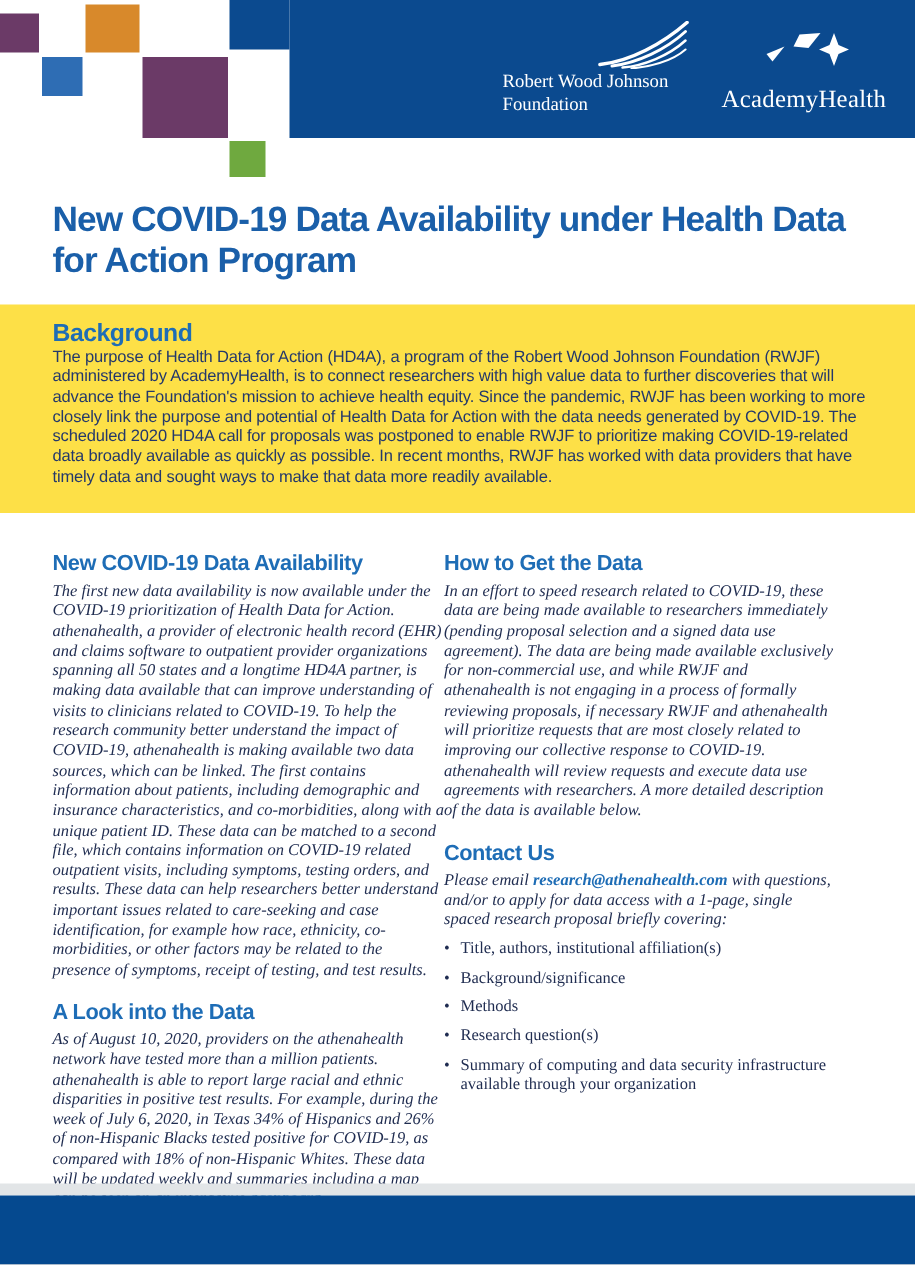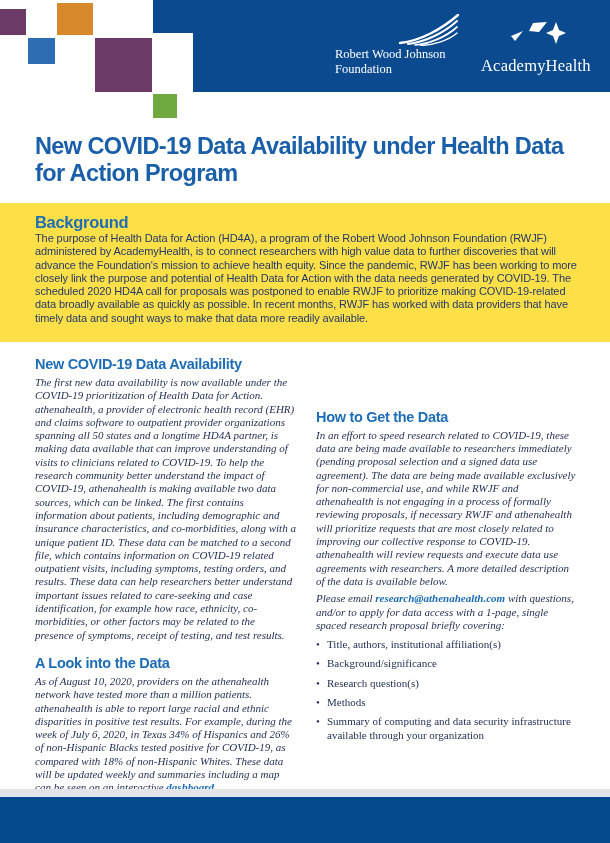--- a/index.html
+++ b/index.html
@@ -42,21 +42,21 @@
   .bg-band h2{
     position:absolute;left:35px;top:10px;margin:0;
     font-size:16.5px;color:#1e6db6;letter-spacing:-.3px;
   }
   .bg-band p{
     position:absolute;left:35px;top:29px;margin:0;width:542px;
     font-size:11px;line-height:13.3px;letter-spacing:-.1px;color:#24386b;
   }
 
   
-  .columns{position:absolute;left:35px;top:356px;width:543px;display:flex;gap:20px;align-items:center;}
+  .columns{position:absolute;left:35px;top:368px;width:543px;display:flex;}
   .col{font-family:"Liberation Serif",serif;font-size:11px;line-height:13.3px;color:#1f2c50;}
   .col-left{width:261px;}
   .col-right{width:262px;}
   .col h3{
     margin:0;font-family:"Liberation Sans",sans-serif;
     font-size:14.5px;line-height:16px;color:#1e6db6;letter-spacing:-.3px;
   }
   .col p{margin:4px 0 0 0;font-style:italic;}
   .col h3.sub{margin-top:13px;}
   .link{color:#1d6cb5;font-weight:bold;text-decoration:none;}
@@ -130,27 +130,28 @@
       <p>The first new data availability is now available under the COVID-19 prioritization of Health Data for Action. athenahealth, a provider of electronic health record (EHR) and claims software to outpatient provider organizations spanning all 50 states and a longtime HD4A partner, is making data available that can improve understanding of visits to clinicians related to COVID-19. To help the research community better understand the impact of COVID-19, athenahealth is making available two data sources, which can be linked. The first contains information about patients, including demographic and insurance characteristics, and co-morbidities, along with a unique patient ID. These data can be matched to a second file, which contains information on COVID-19 related outpatient visits, including symptoms, testing orders, and results. These data can help researchers better understand important issues related to care-seeking and case identification, for example how race, ethnicity, co-morbidities, or other factors may be related to the presence of symptoms, receipt of testing, and test results.</p>
 
       <h3 class="sub">A Look into the Data</h3>
       <p><span>As of August 10, 2020, providers on the athenahealth network have tested more than a million patients. athenahealth is able to report large racial and ethnic disparities in positive test results. For example, during the week of July 6, 2020, in Texas 34% of Hispanics and 26% of non-Hispanic Blacks tested positive for COVID-19, as compared with 18% of non-Hispanic Whites. These data will be updated weekly and summaries including a map can be seen on an interactive </span><a href="#" class="link">dashboard</a><span>.</span></p>
     </div>
 
     <div class="col col-right">
       <h3>How to Get the Data</h3>
       <p>In an effort to speed research related to COVID-19, these data are being made available to researchers immediately (pending proposal selection and a signed data use agreement). The data are being made available exclusively for non-commercial use, and while RWJF and athenahealth is not engaging in a process of formally reviewing proposals, if necessary RWJF and athenahealth will prioritize requests that are most closely related to improving our collective response to COVID-19. athenahealth will review requests and execute data use agreements with researchers. A more detailed description of the data is available below.</p>
 
+      <h3 class="sub">Contact Us</h3>
       <p><span>Please email </span><a href="#" class="link">research@athenahealth.com</a><span> with questions, and/or to apply for data access with a 1-page, single spaced research proposal briefly covering:</span></p>
 
       <ul class="bullets">
         <li>Title, authors, institutional affiliation(s)</li>
         <li>Background/significance</li>
+        <li>Methods</li>
         <li>Research question(s)</li>
-        <li>Methods</li>
         <li>Summary of computing and data security infrastructure available through your organization</li>
       </ul>
 
     </div>
 
   </div>
 
   <div class="footer-gray"></div>
   <div class="footer-blue"></div>
 

